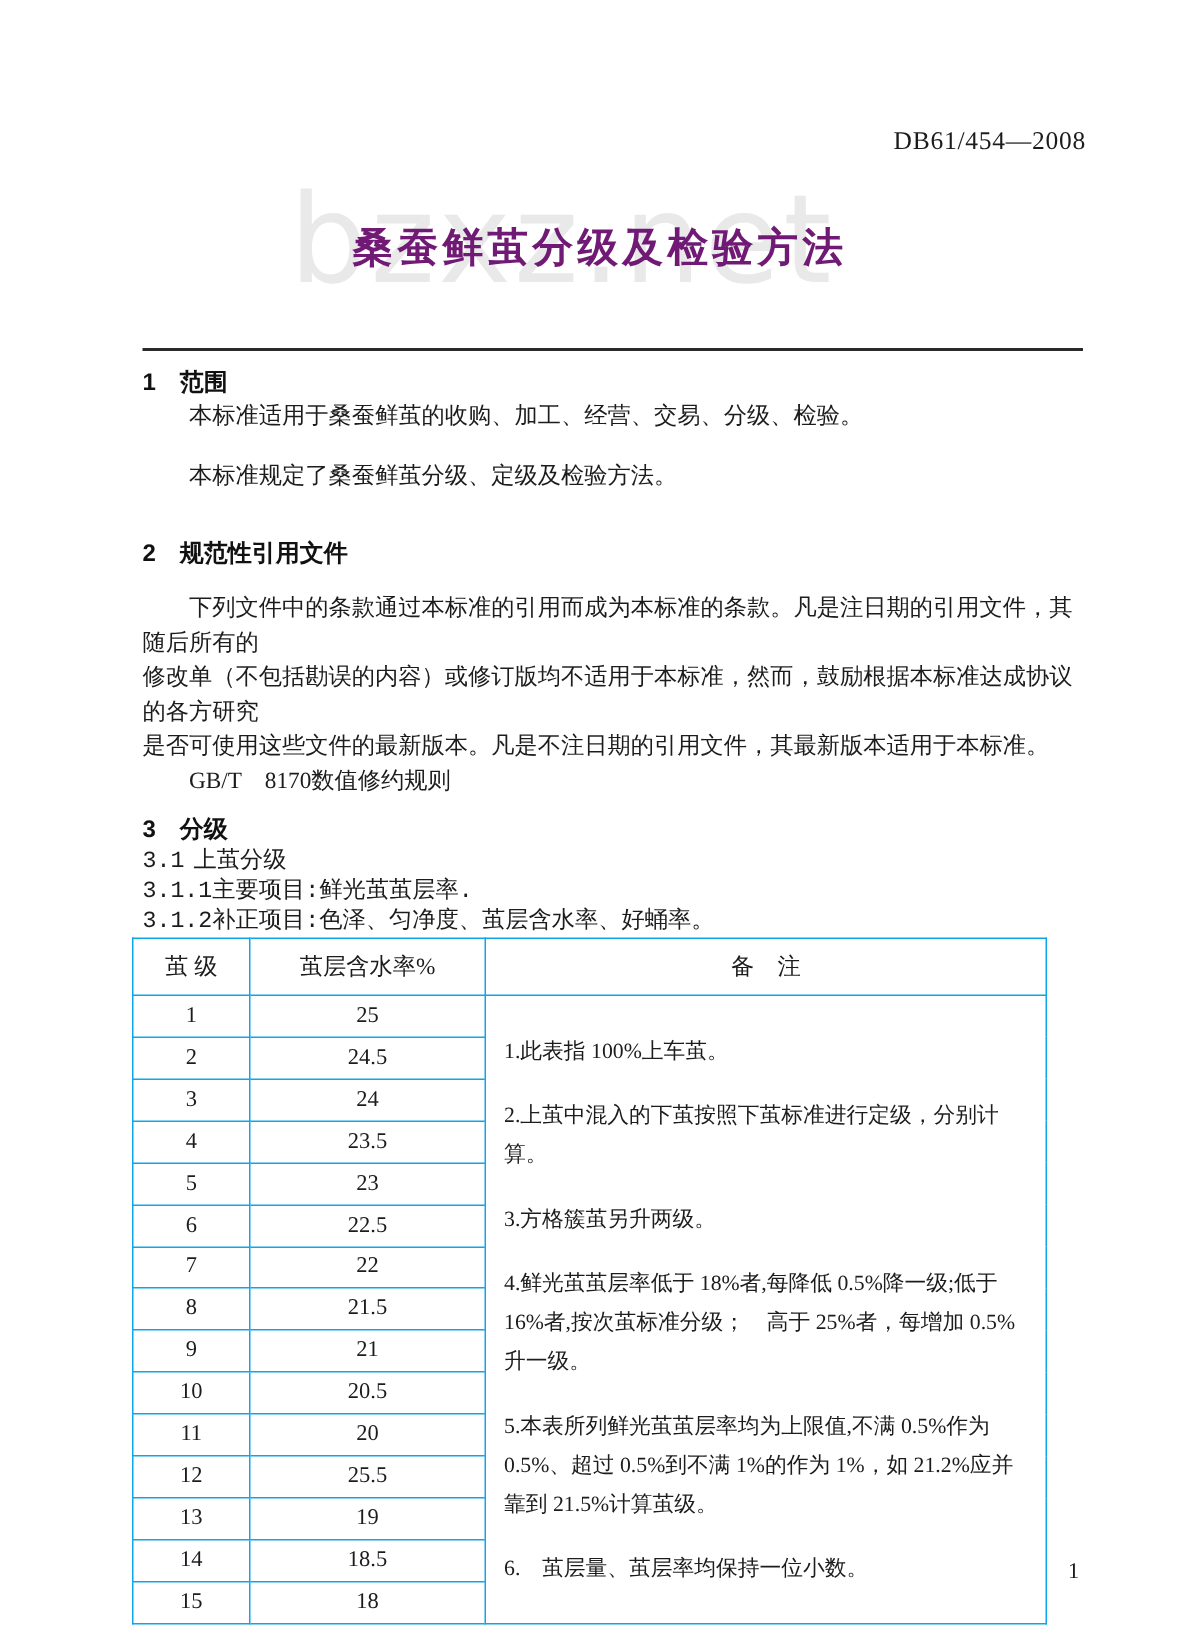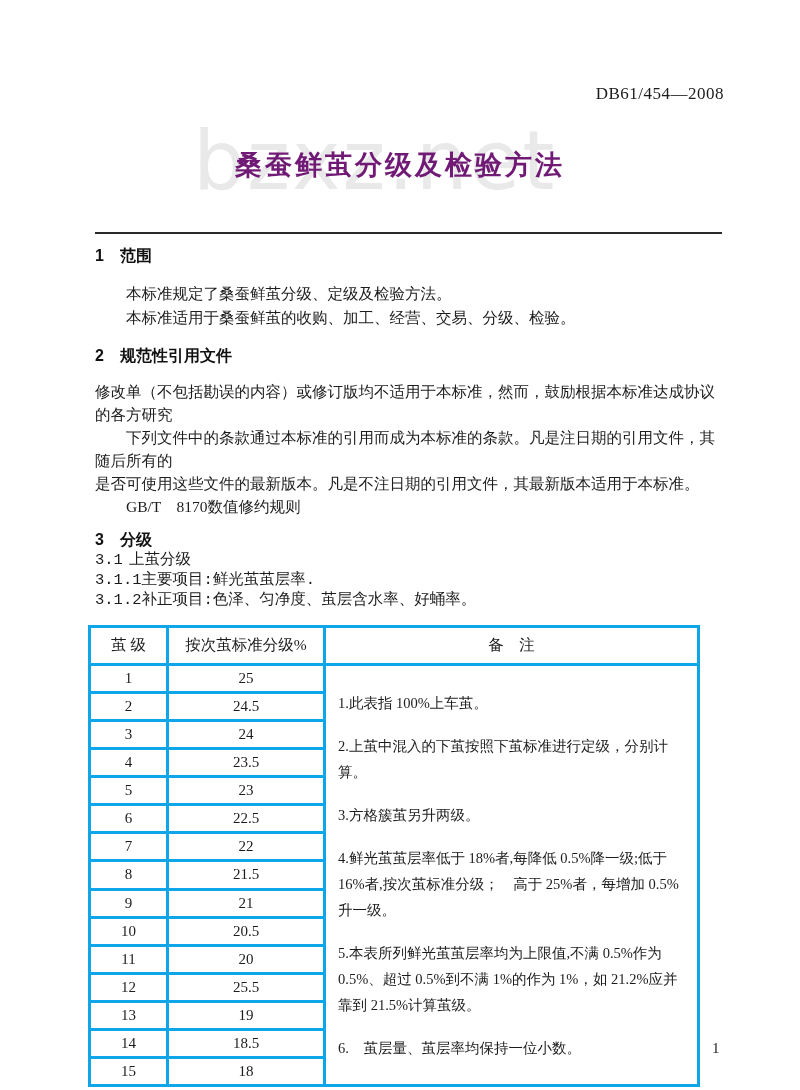--- a/index.html
+++ b/index.html
@@ -45,39 +45,39 @@
     font-weight:bold; font-size:16px; color:#111;
     line-height:20px;
   }
   .sec-heading .num { margin-right:16px; }
   .para { line-height:24px; text-indent:2em; white-space:pre-wrap; }
   .line { line-height:23px; white-space:pre-wrap; }
   .line.first { text-indent:2em; }
   .ref-line { line-height:23px; padding-left:2em; white-space:pre-wrap; }
 
   .mt-p1 { margin-top:16px; }
-  .mt-h2 { margin-top:16px; }
+  .mt-h2 { margin-top:30px; }
   .mt-para2 { margin-top:14px; }
   .mt-h3 { margin-top:12px; }
 
   .sub { line-height:20px; font-size:15.5px;font-family:Liberation Mono, monospace; }
   .sub .num { display:inline-block; min-width:46px; }
   .sub.s31 .num { min-width:34px; }
 
   table.grade-table {
     position:absolute; top:625px; left:88px; z-index:2;
     border-collapse:collapse; table-layout:fixed;
     width:609px;
     font-size:15px;
   }
   table.grade-table col.c-grade { width:78px; }
   table.grade-table col.c-rate  { width:157px; }
   table.grade-table col.c-rem   { width:374px; }
   table.grade-table th, table.grade-table td {
-    border:3px solid #0ea5e9;
+    border:1px solid #0ea5e9;
   }
   table.grade-table th {
     height:38px; font-weight:normal; font-size:15.5px;
     text-align:center; white-space:pre-wrap;
   }
   table.grade-table td { height:25px; text-align:center; padding:0; }
   table.grade-table td.remarks {
     text-align:left; vertical-align:top;
     padding:7px 8px 6px 12px;
   }
@@ -102,29 +102,29 @@
 
   <div class="doc-title">桑蚕鲜茧分级及检验方法</div>
 
   <div class="title-rule"></div>
 
   <div class="content">
 
     <div class="sec-heading">
       <span class="num">1</span><span>范围</span>
     </div>
+    <div class="para">本标准适用于桑蚕鲜茧的收购、加工、经营、交易、分级、检验。</div>
     <div class="para mt-p1">本标准规定了桑蚕鲜茧分级、定级及检验方法。</div>
-    <div class="para">本标准适用于桑蚕鲜茧的收购、加工、经营、交易、分级、检验。</div>
 
     <div class="sec-heading mt-h2">
       <span class="num">2</span><span>规范性引用文件</span>
     </div>
     <div class="mt-para2">
+      <div class="line first">下列文件中的条款通过本标准的引用而成为本标准的条款。凡是注日期的引用文件，其随后所有的</div>
       <div class="line">修改单（不包括勘误的内容）或修订版均不适用于本标准，然而，鼓励根据本标准达成协议的各方研究</div>
-      <div class="line first">下列文件中的条款通过本标准的引用而成为本标准的条款。凡是注日期的引用文件，其随后所有的</div>
       <div class="line">是否可使用这些文件的最新版本。凡是不注日期的引用文件，其最新版本适用于本标准。</div>
     </div>
     <div class="ref-line">GB/T　8170数值修约规则</div>
 
     <div class="sec-heading mt-h3">
       <span class="num">3</span><span>分级</span>
     </div>
     <div class="sub s31">
       <span class="num">3.1</span><span>上茧分级</span>
     </div>
@@ -139,21 +139,21 @@
 
   <table class="grade-table">
     <colgroup>
         <col class="c-grade">
         <col class="c-rate">
         <col class="c-rem">
       </colgroup>
     <thead>
       <tr>
         <th>茧 级</th>
-        <th>按次茧标准分级%</th>
+        <th>茧层含水率%</th>
         <th>备　注</th>
       </tr>
     </thead>
     <tbody>
       <tr>
         <td>1</td>
         <td>25</td>
         <td class="remarks" rowspan="15">
           <p>1.此表指 100%上车茧。</p>
           <p>2.上茧中混入的下茧按照下茧标准进行定级，分别计算。</p>

